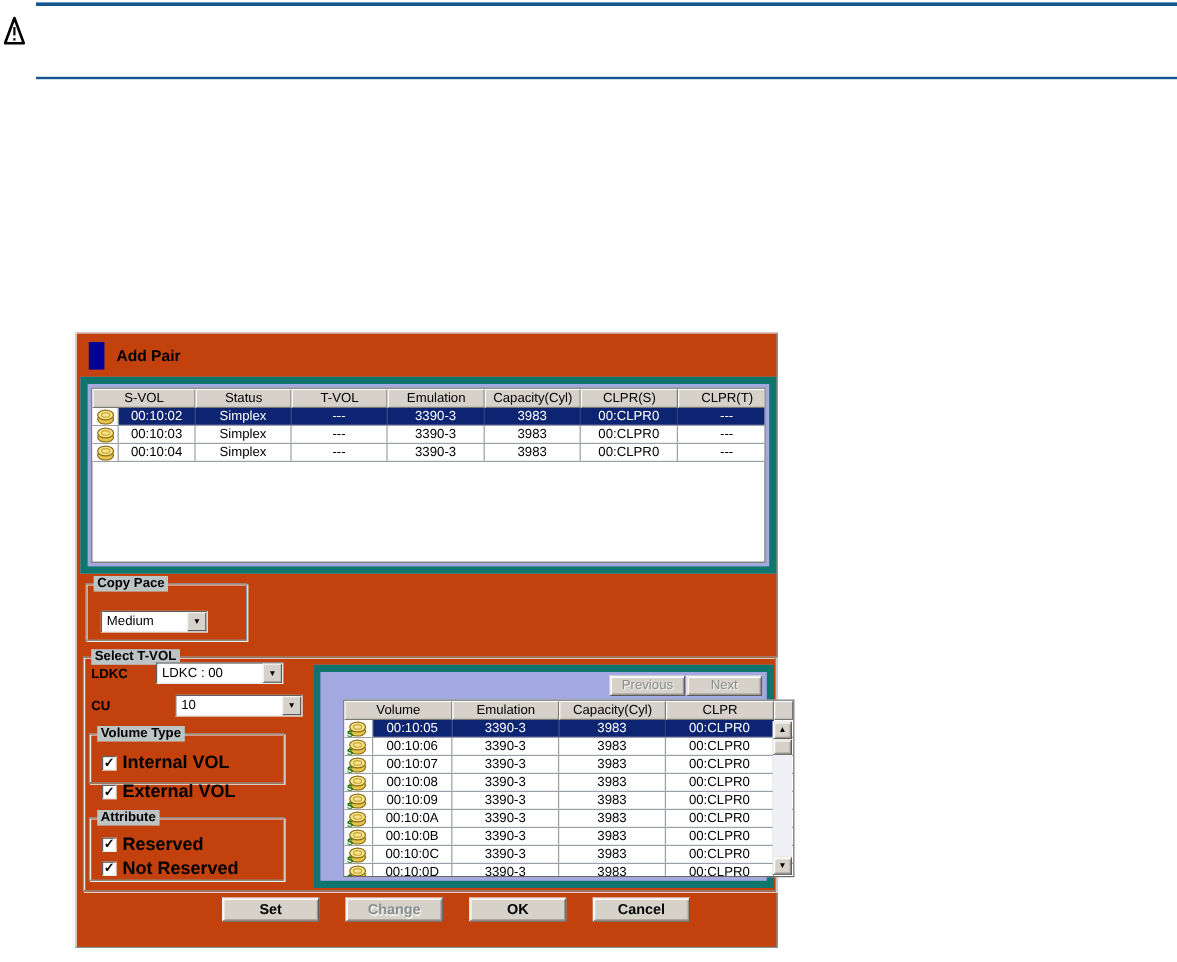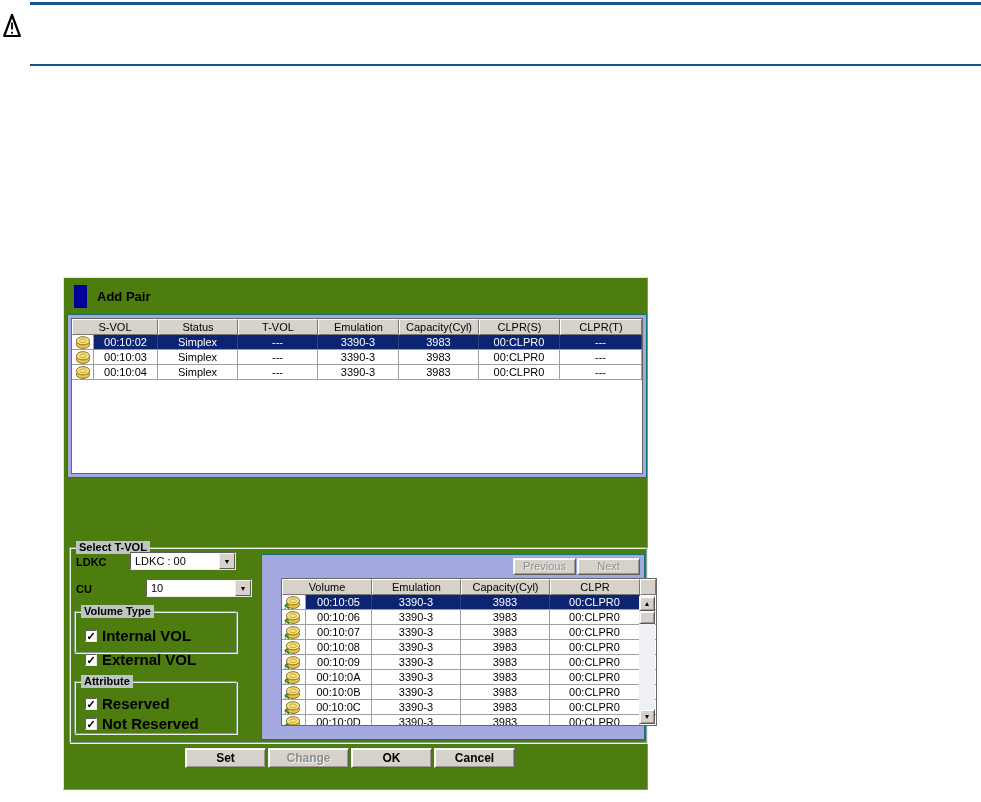--- a/index.html
+++ b/index.html
@@ -9,28 +9,28 @@
     -webkit-font-smoothing:none;
   }
   .rule{position:absolute;left:30px;width:951px;background:#15568e;}
   .rule.top{top:2px;height:3px;}
   .rule.mid{top:64px;height:2px;}
   .warning{position:absolute;left:3px;top:13px;width:18px;height:26px;}
 
   
   .dialog{
     position:absolute;left:63px;top:277px;width:585px;height:513px;
-    background:#4d7c0f;box-sizing:border-box;
+    background:#c2410c;box-sizing:border-box;
     border:1px solid;border-color:#dde6e6 #7f8f8f #7f8f8f #dde6e6;
   }
   .title-square{position:absolute;left:10px;top:7px;width:13px;height:23px;background:#000099;}
   .dlg-title{position:absolute;left:33px;top:11px;font-size:13px;font-weight:bold;color:#000;}
 
   
-  .lav{background:#a4a8e0;border:1px solid #0f766e;box-sizing:border-box;padding:3px;}
+  .lav{background:#a4a8e0;border:6px solid #0f766e;box-sizing:border-box;padding:3px;}
   .svol-panel{position:absolute;left:3px;top:36px;width:580px;height:164px;}
   .table-white{width:100%;height:100%;background:#fff;border:1px solid #686868;box-sizing:border-box;overflow:hidden;position:relative;}
 
   .thead{display:flex;}
   .hcell{
     height:16px;line-height:14px;font-size:11px;text-align:center;color:#000;
     background:#d6d2ca;box-sizing:border-box;flex:none;overflow:hidden;
     border:1px solid;border-color:#ffffff #777777 #777777 #ffffff;
   }
   .trow{display:flex;height:15px;box-sizing:border-box;border-bottom:1px solid #9aa0a6;background:#fff;}
@@ -95,21 +95,21 @@
   }
   .cbrow .cblabel{margin-left:5px;font-size:15px;font-weight:bold;color:#000;white-space:nowrap;}
 
   
   .btn{
     background:#d6d2ca;box-sizing:border-box;text-align:center;color:#000;cursor:default;
     border:1px solid;border-color:#f4f2ee #5c5c5c #5c5c5c #f4f2ee;
     box-shadow:inset 1px 1px 0 #ffffff, inset -1px -1px 0 #9c9890;
   }
   .btn.disabled{color:#8a8f8f;text-shadow:1px 1px 0 #f0f0ea;}
-  .dlg-buttons{position:absolute;left:121px;top:470px;display:flex;gap:2px;}
+  .dlg-buttons{position:absolute;left:121px;top:470px;display:flex;gap:22px;}
   .dlg-buttons .btn{width:81px;height:20px;font-size:12px;font-weight:bold;line-height:18px;}
 
   
   .tvol-panel{position:absolute;left:191px;top:6px;width:384px;height:186px;}
   .pager-btn{position:absolute;top:3px;width:63px;height:17px;font-size:11px;line-height:15px;}
   .pager-btn.prev{right:68px;}
   .pager-btn.next{right:4px;}
   .tvol-region{position:absolute;left:19px;top:23px;width:376px;height:148px;}
 
   
@@ -195,20 +195,27 @@
             <span class="cell k2">---</span>
             <span class="cell k3">3390-3</span>
             <span class="cell k4">3983</span>
             <span class="cell k5">00:CLPR0</span>
             <span class="cell k6">---</span>
           </div>
         </div>
     </div>
   </div>
 
+  <div class="group copy-pace">
+    <span class="group-label">Copy Pace</span>
+    <div class="combo pace">
+      <span class="ctext">Medium</span>
+      <span class="cbtn">▼</span>
+    </div>
+  </div>
 
   <div class="group select-tvol">
     <span class="group-label">Select T-VOL</span>
 
     <span class="fld-label" style="left:6px;top:8px;">LDKC</span>
     <div class="combo ldkc">
       <span class="ctext">LDKC : 00</span>
       <span class="cbtn">▼</span>
     </div>
 

